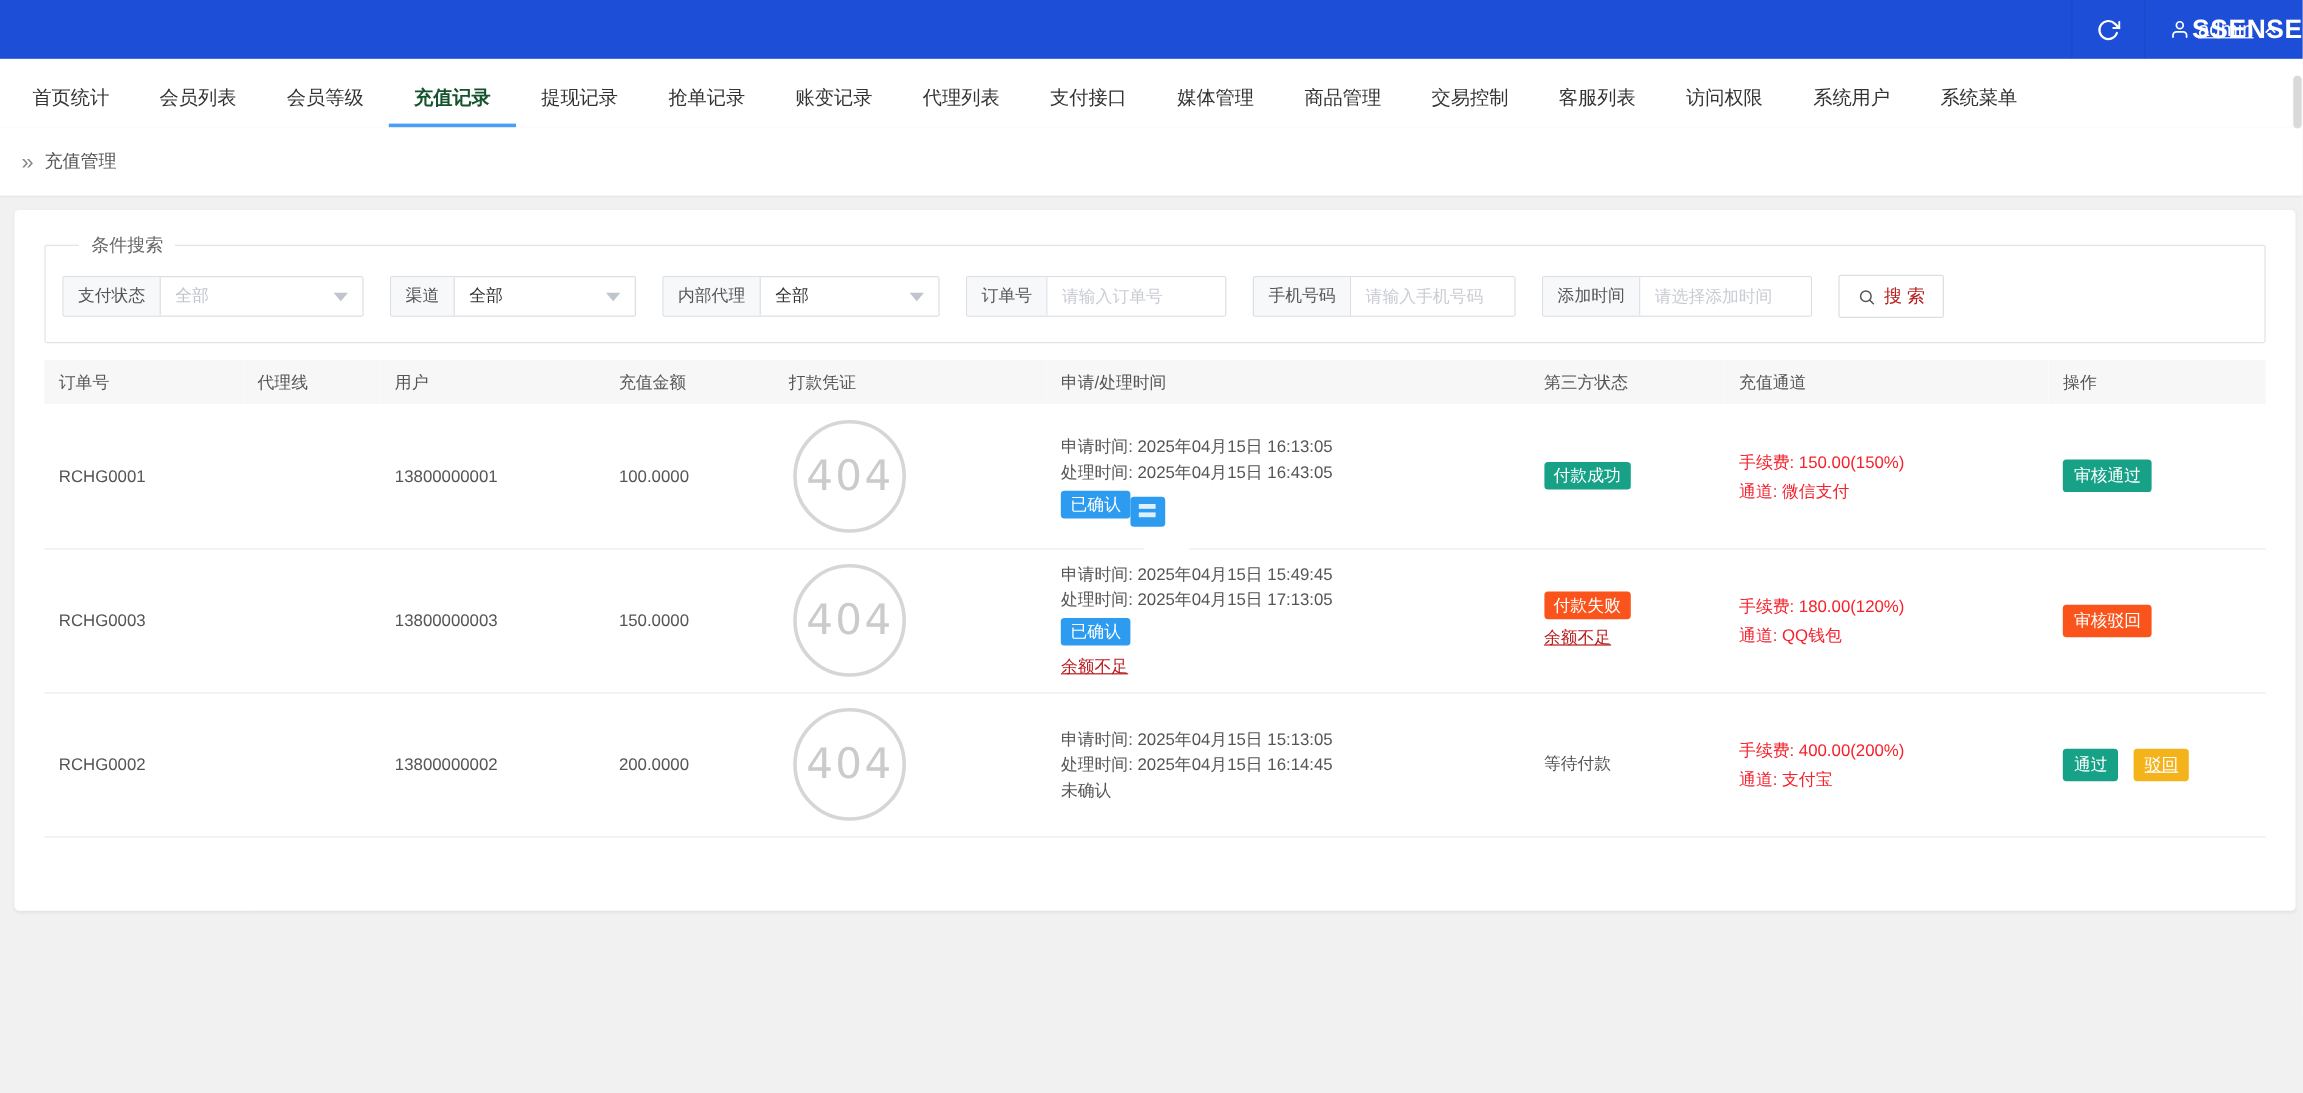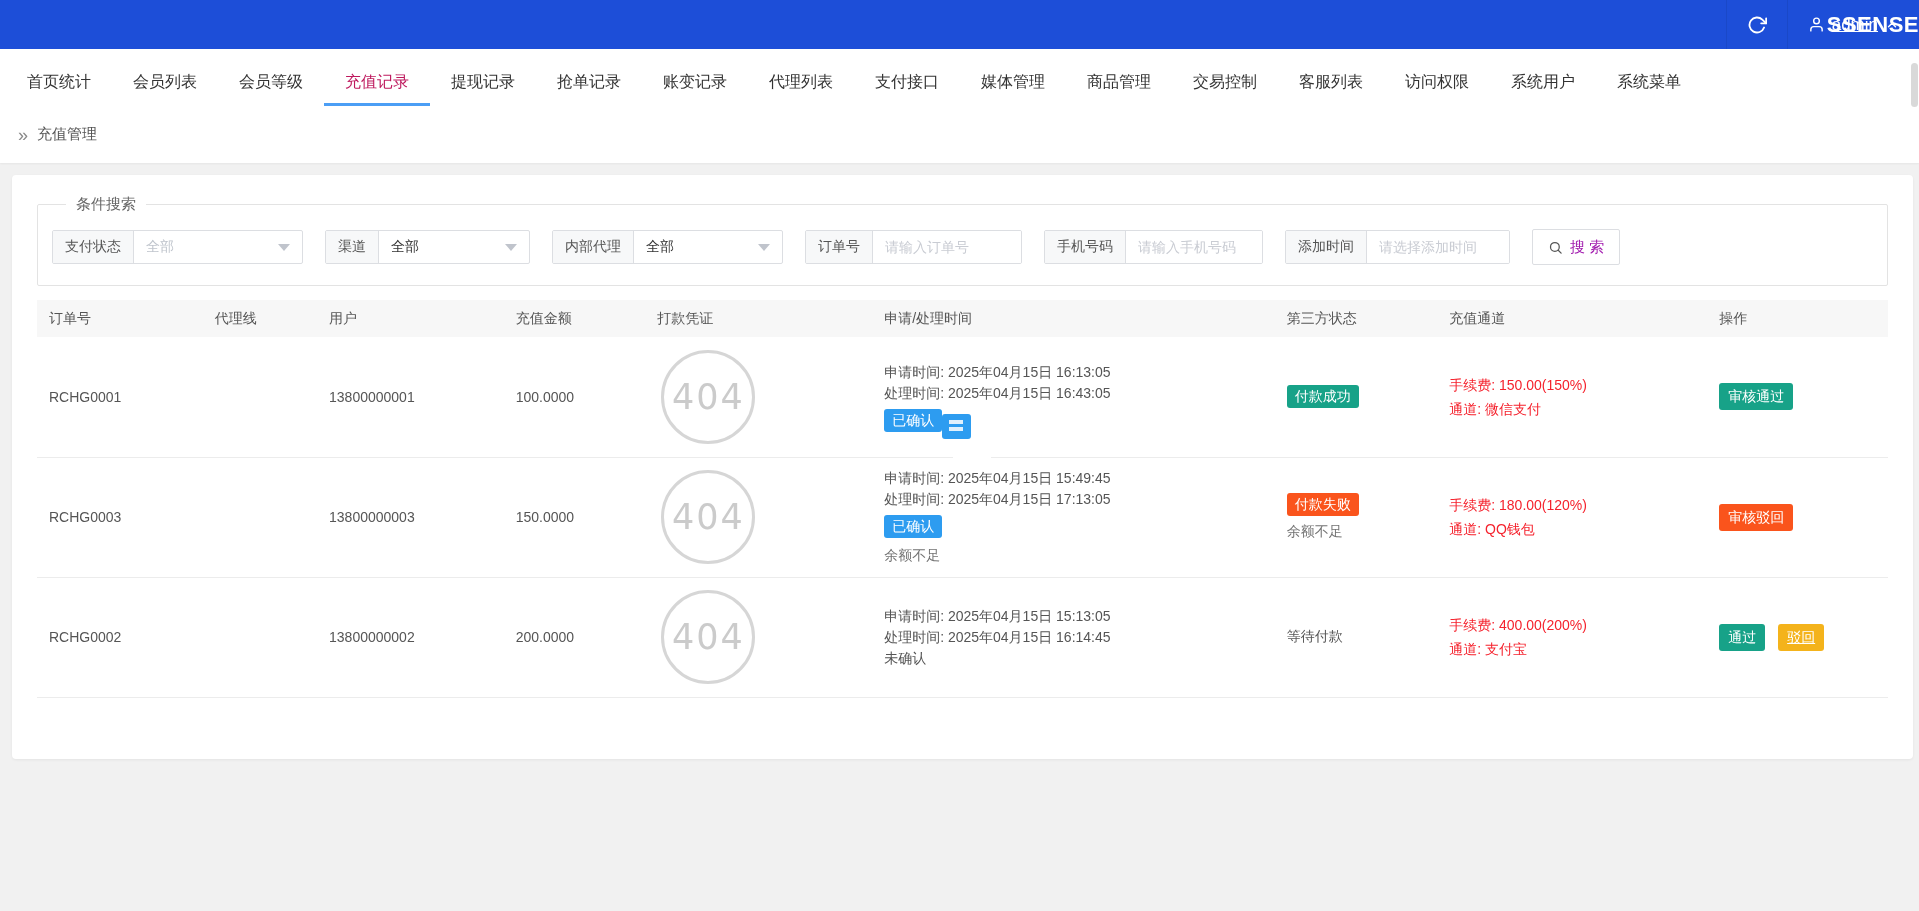--- a/index.html
+++ b/index.html
@@ -24,21 +24,21 @@
   }
   .user-box { gap:7px; font-size:17px; }
   
   .nav-bar {
     height:57px; background:#fff; display:flex; align-items:stretch; padding-left:6px;
   }
   .nav-tab {
     display:flex; align-items:center; padding:0 21px; font-size:16px; color:#333;
     cursor:pointer; border-bottom:3px solid transparent;margin-top:13px;
   }
-  .nav-tab.active { color:#be185d; border-bottom-color:#4b9ef5; }
+  .nav-tab.active { color:#14532d; border-bottom-color:#4b9ef5;font-weight:bold; }
   
   .breadcrumb-bar {
     height:57px; background:#fff; display:flex; align-items:center; padding:0 18px;
     box-shadow:0 1px 2px rgba(0,0,0,.05); font-size:15px; color:#555;
   }
   .crumb-caret { color:#8a8a8a; font-size:18px; margin-right:9px; line-height:1; }
   
   .main-area { padding:12px 6px 0 12px; }
   .card {
     background:#fff; border-radius:4px; box-shadow:0 1px 3px rgba(0,0,0,.06);
@@ -70,21 +70,21 @@
     border-top:7px solid #c0c4cc; margin-left:14px;
   }
   .fg-input {
     border:none; outline:none; padding:0 12px; font-size:14px; color:#333;
     font-family:inherit; background:#fff;
   }
   .fg-input::placeholder { color:#c9ccd3; }
   .search-btn {
     height:36px; display:inline-flex; align-items:center; gap:7px; padding:0 15px;
     background:#fff; border:1px solid #dcdee2; border-radius:2px; font-size:15px;
-    color:#a21caf; cursor:pointer; font-family:inherit;
+    color:#b91c1c; cursor:pointer; font-family:inherit;
   }
   
   table.data-table { width:100%; border-collapse:collapse; margin-top:14px; table-layout:fixed; }
   .data-table thead tr { background:#f7f7f7; height:37px; }
   .data-table th {
     font-weight:400; color:#555; font-size:14px; text-align:left; padding:0 12px;
     white-space:nowrap; overflow:hidden;
   }
   .data-table tbody tr { height:120px; border-bottom:1px solid #ececec; }
   .data-table td { padding:6px 12px; vertical-align:middle; color:#555; font-size:14px; position:relative; }
@@ -96,21 +96,21 @@
     font-family:"DejaVu Sans",sans-serif;
   }
   .time-lines div { line-height:21px; }
   .badge {
     display:inline-block; color:#fff; font-size:14px; padding:3px 8px; border-radius:3px;
     line-height:17px;
   }
   .badge-blue { background:#2d9cf0; margin-top:5px; }
   .badge-green { background:#17a288; }
   .badge-orange { background:#fa541c; }
-  .cell-note { margin-top:7px; color:#737373; }
+  .cell-note { margin-top:7px; color:#b91c1c;text-decoration:underline; }
   .channel-cell div { color:#f5222d; line-height:24px; }
   .btn {
     display:inline-block; border:none; color:#fff; font-size:14px; padding:5px 9px;
     border-radius:3px; cursor:pointer; font-family:inherit; line-height:17px;
   }
   .btn-teal { background:#17a288; }
   .btn-orange { background:#fa541c; }
   .btn-yellow { background:#f4b31b; margin-left:9px;text-decoration:underline; }
   
   .artifact-blue {

